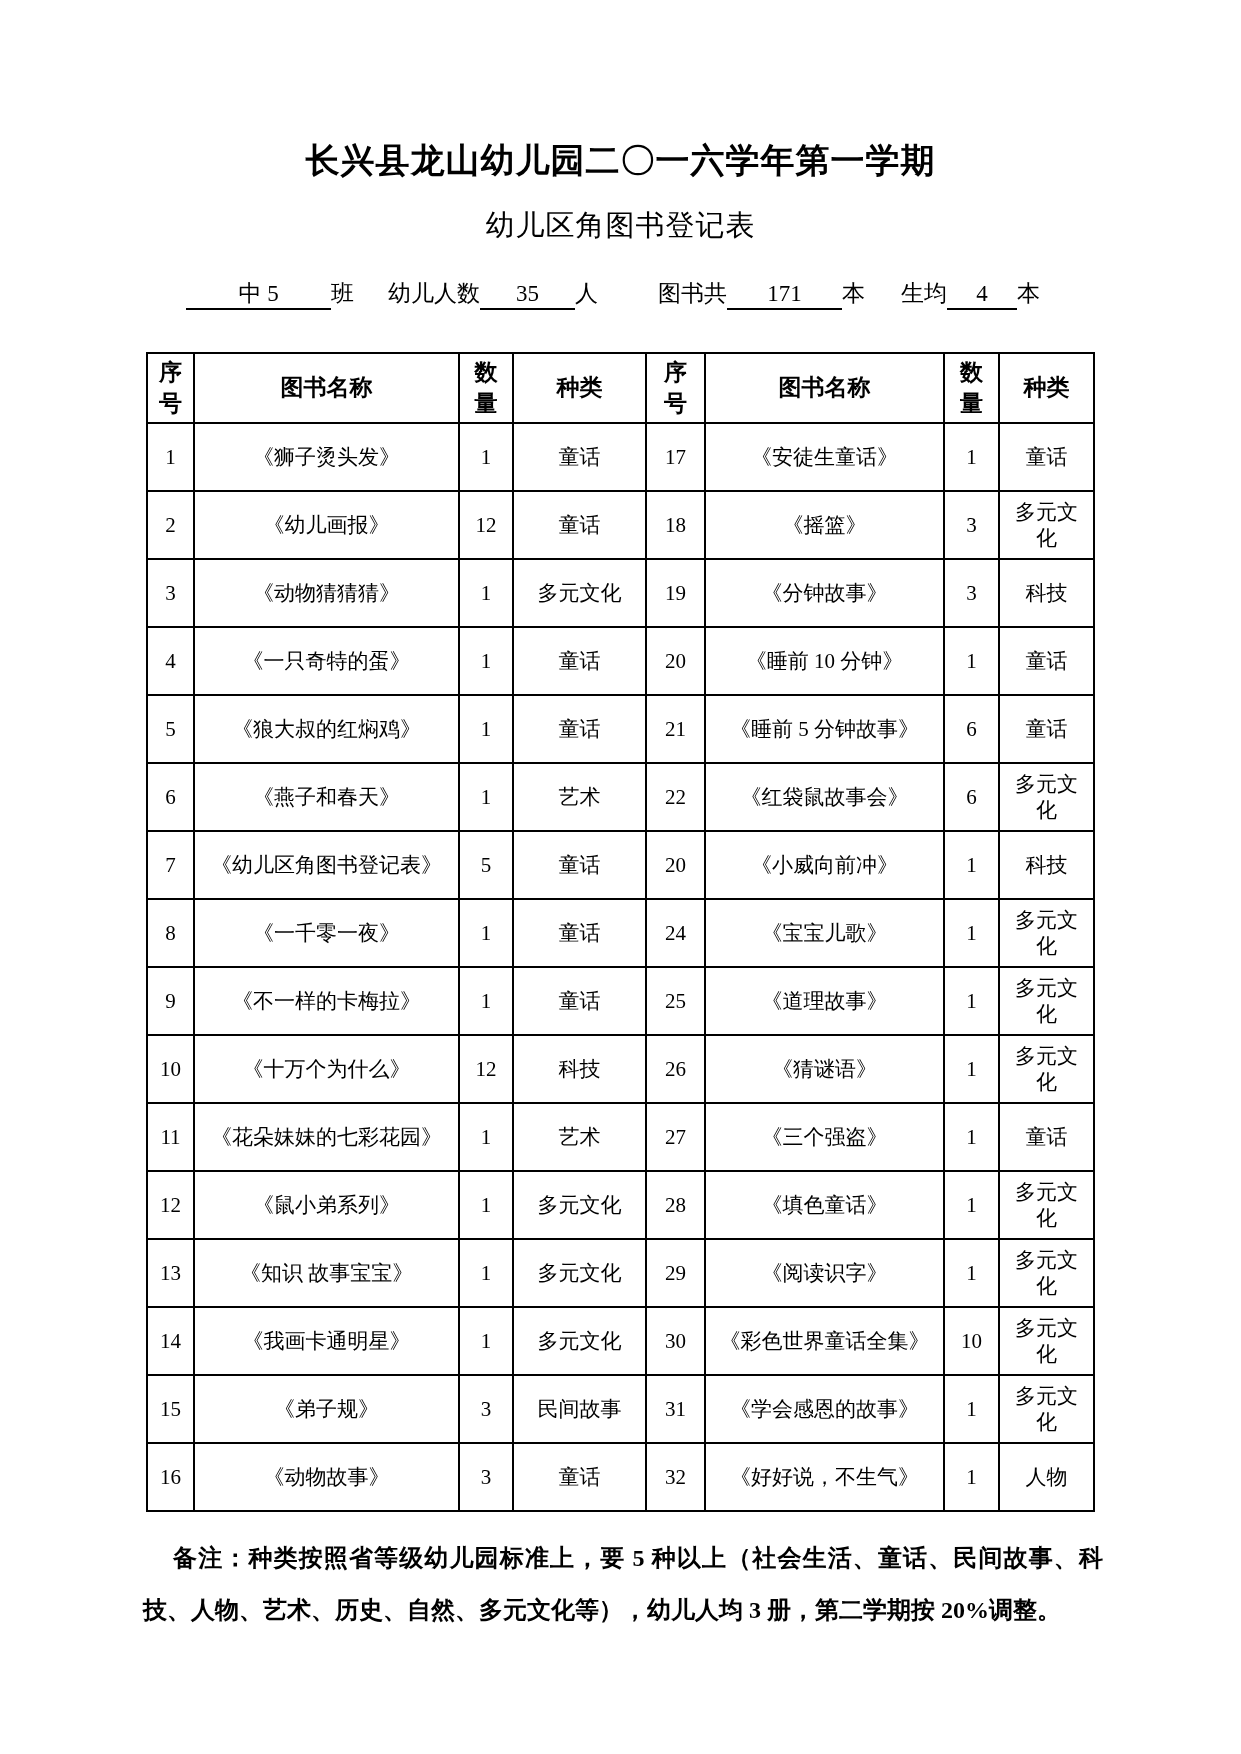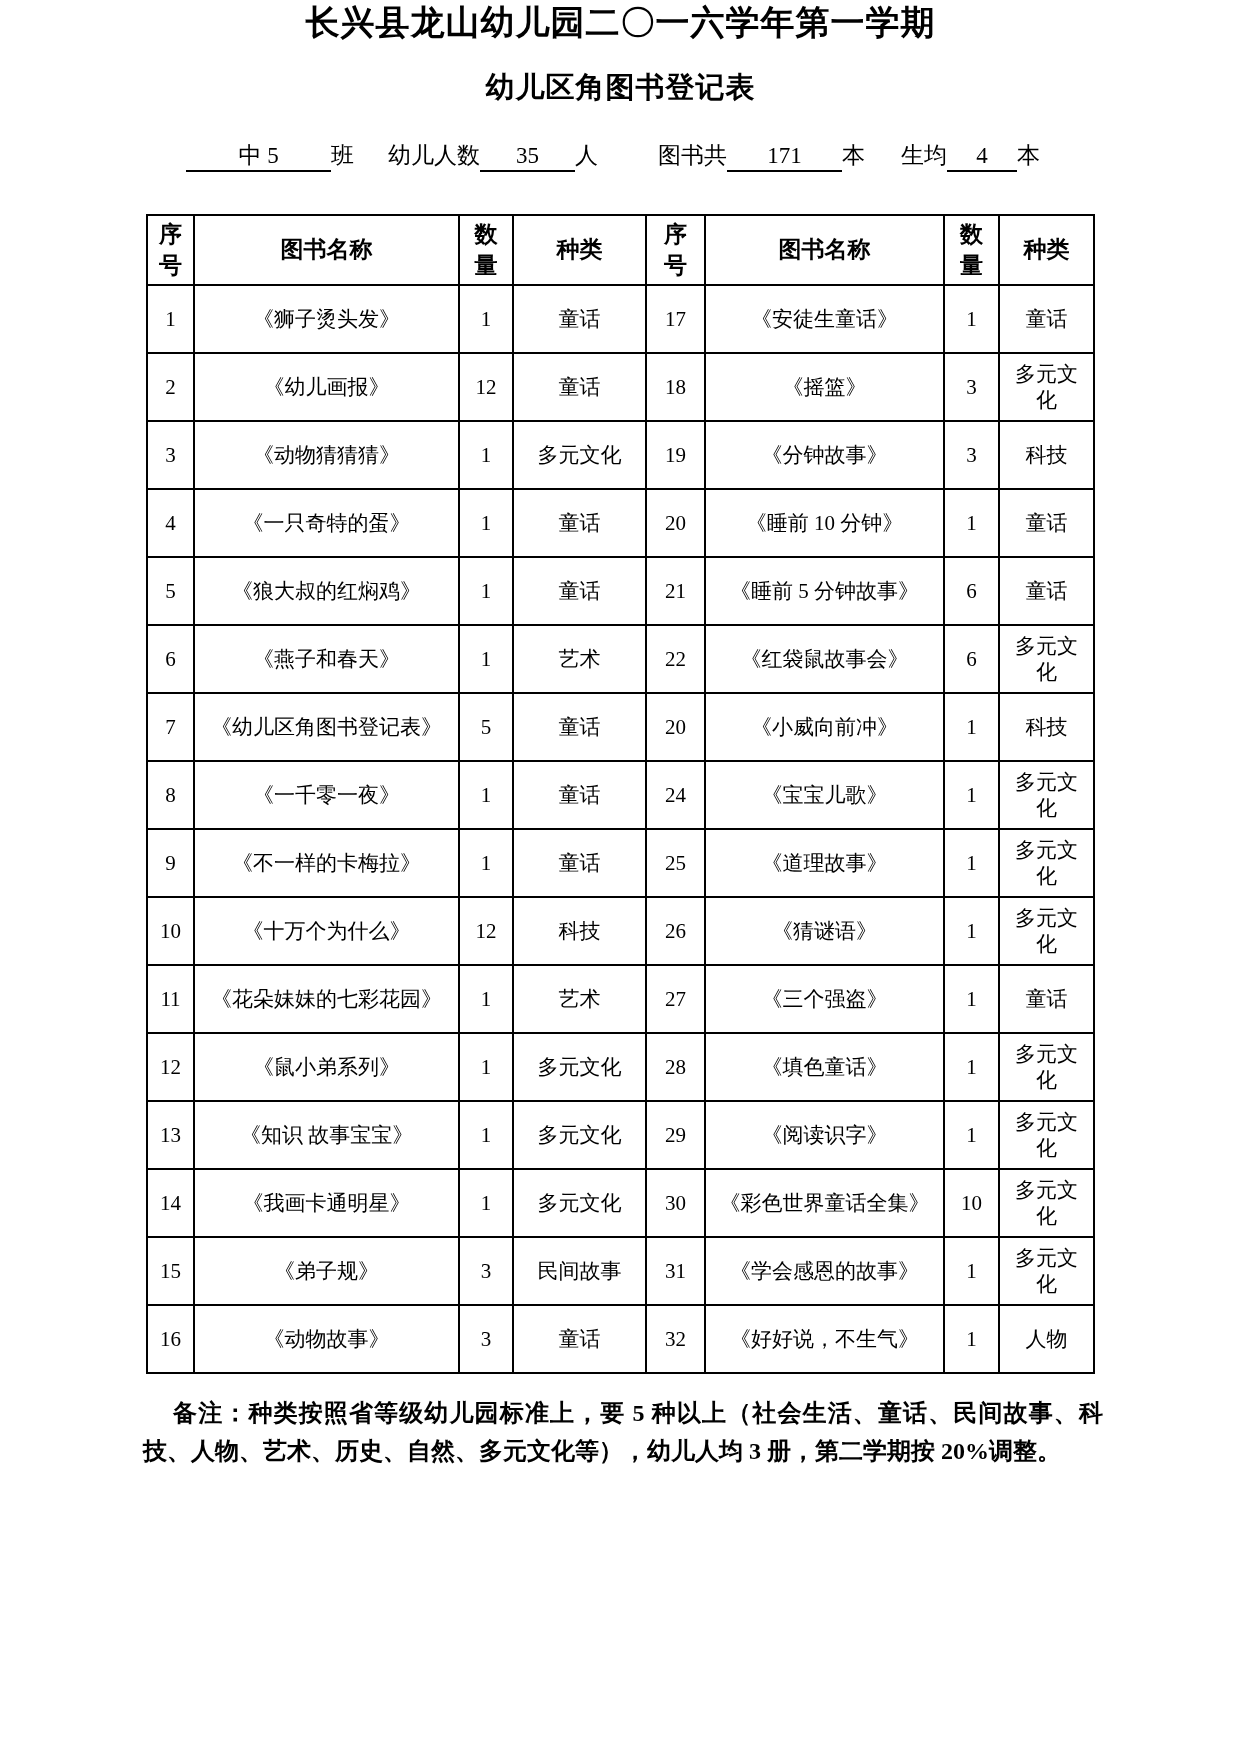--- a/index.html
+++ b/index.html
@@ -5,29 +5,29 @@
   * { box-sizing: border-box; }
   html, body { margin: 0; padding: 0; }
   body {
     width: 1241px; height: 1754px;
     background: #ffffff; color: #000000;
     font-family: "Liberation Serif", "DejaVu Serif", serif;
   }
   .page { position: relative; width: 1241px; height: 1754px; overflow: hidden; }
 
   .doc-title {
-    margin: 0; 
+    margin: 0; padding-top: 138px;
     text-align: center;
     font-family: "Liberation Sans", "DejaVu Sans", sans-serif;
     font-weight: bold; font-size: 34px; letter-spacing: 1px;
   }
   .doc-subtitle {
     margin: 0; padding-top: 22px;
     text-align: center;
-    font-weight: bold; font-size: 29px; letter-spacing: 1px;
+    font-weight: normal; font-size: 29px; letter-spacing: 1px;
   }
 
   .info-line {
     margin: 32px 0 0 186px;
     font-size: 23px; white-space: nowrap;
   }
   .blank {
     display: inline-block;
     border-bottom: 2px solid #000;
     text-align: center;
@@ -60,21 +60,21 @@
   }
   .register td {
     font-size: 21px; height: 68px;
     padding: 0 5px; line-height: 1.25;
   }
 
   .note {
     width: 960px;
     margin: 20px 0 0 143px;
     font-size: 24px; font-weight: bold;
-    line-height: 38px;
+    line-height: 52px;
     text-align: justify;
     text-indent: 1.25em;
   }
 </style>
 </head>
 <body>
 
 <div class="page">
 
   <h1 class="doc-title">长兴县龙山幼儿园二〇一六学年第一学期</h1>

